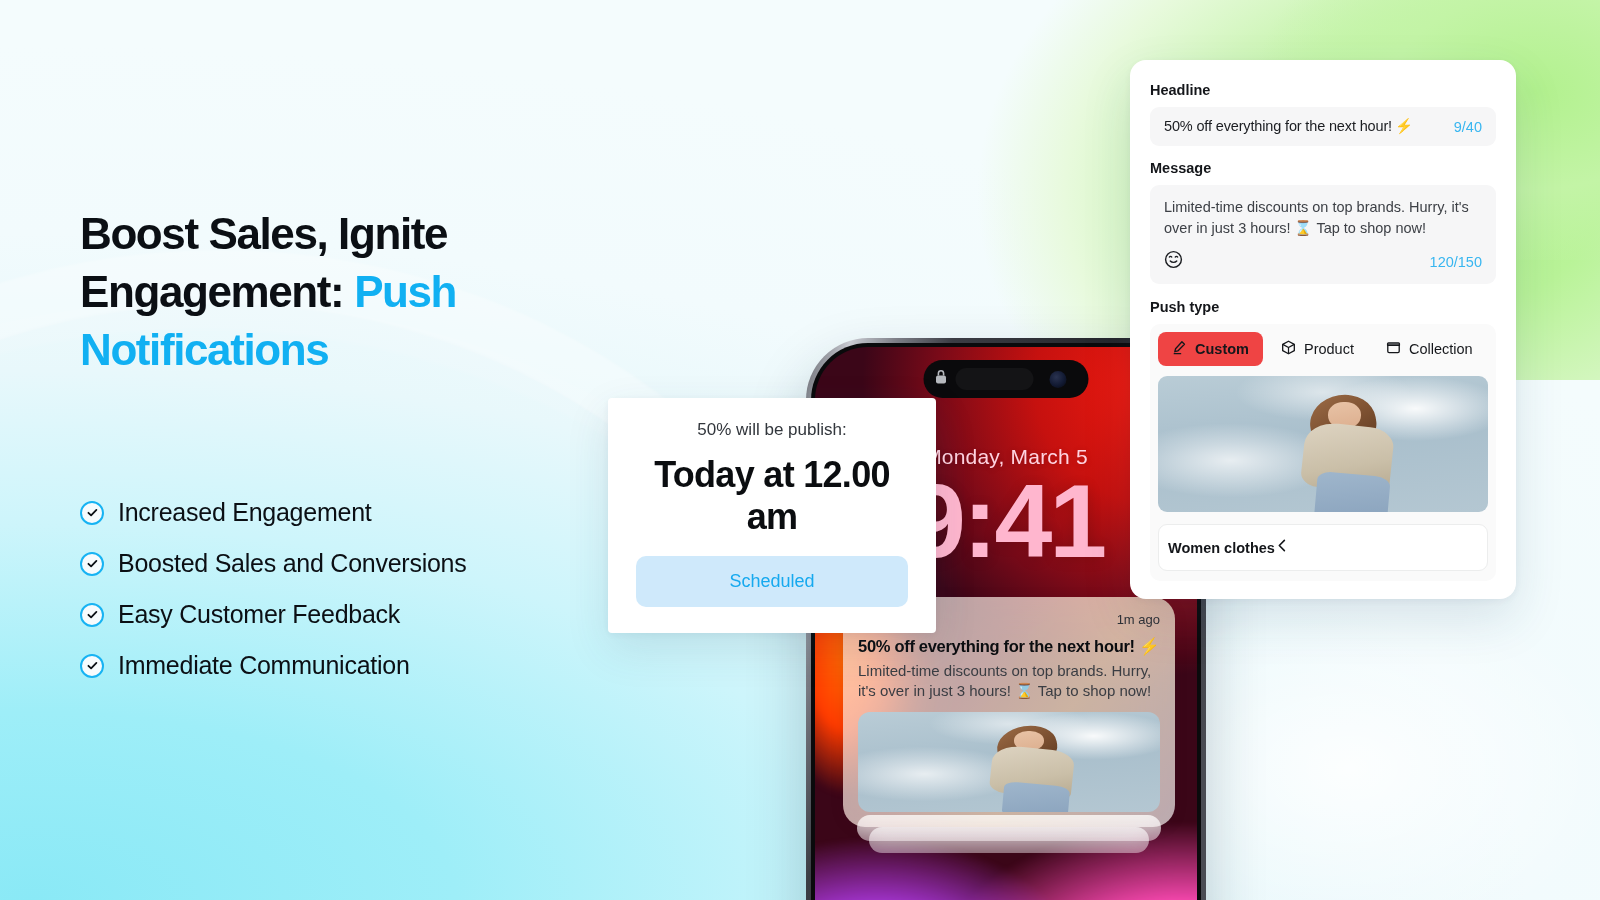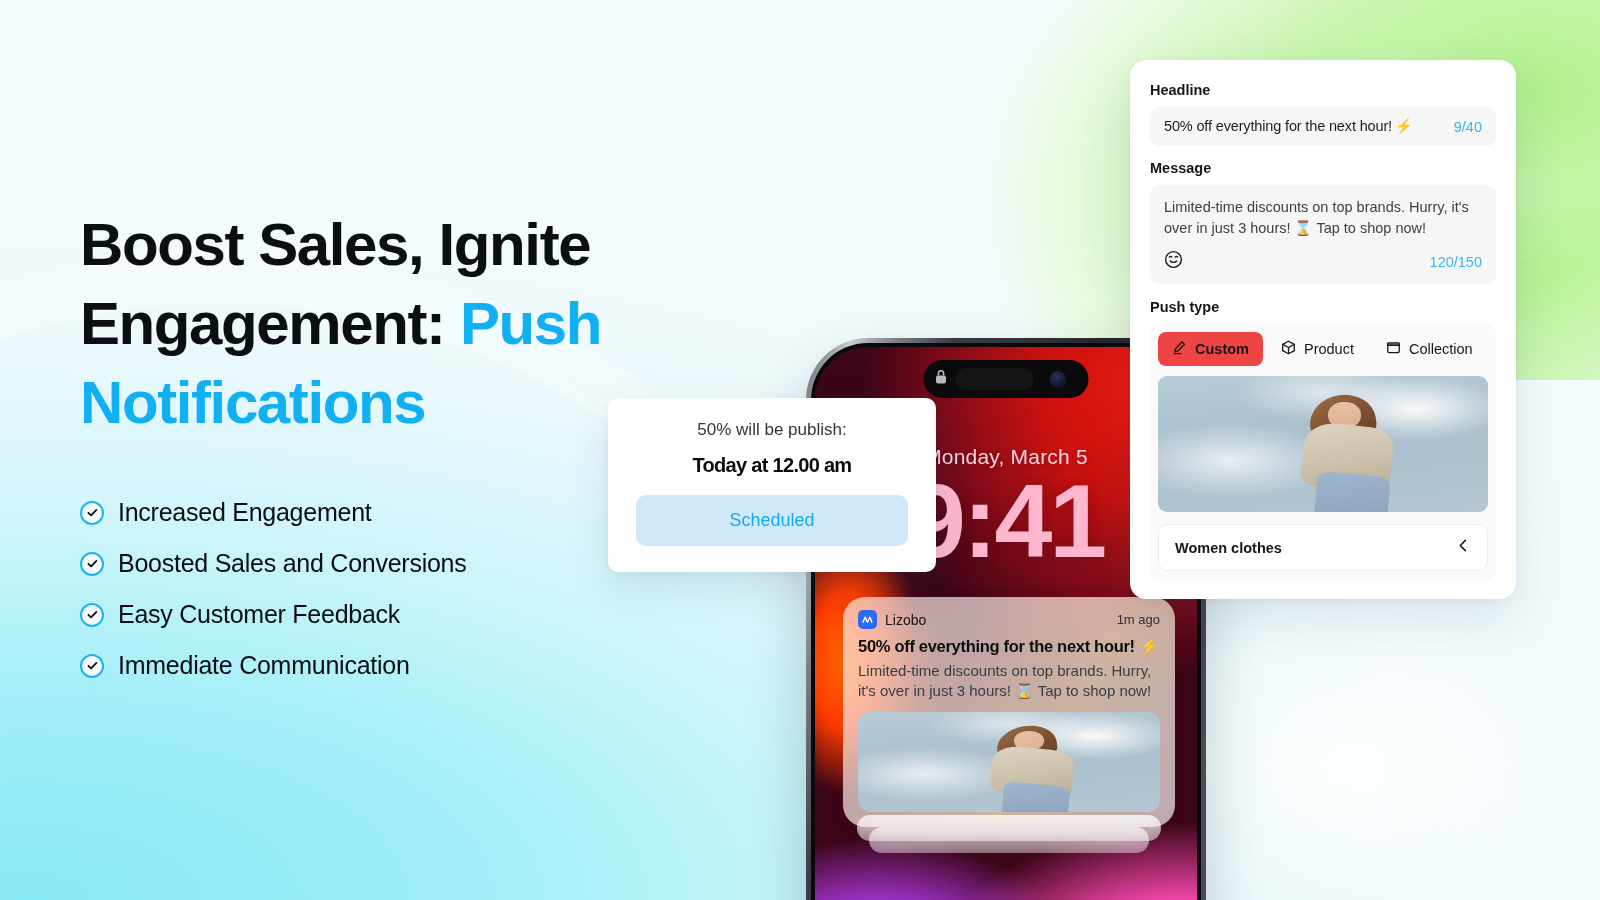--- a/index.html
+++ b/index.html
@@ -72,21 +72,21 @@
   }
 
   
   .hero {
     position: absolute;
     left: 80px; top: 205px;
     width: 640px;
     z-index: 6;
   }
   .hero h1 {
-    font-size: 60px;
+    font-size: 44px;
     line-height: 1.32;
     letter-spacing: -1.4px;
     font-weight: 700;
     color: #0b0f14;
   }
   .hero h1 .accent { color: #11b0f2; }
 
   .bullets {
     position: absolute;
     left: 80px; top: 487px;
@@ -321,34 +321,34 @@
     background: linear-gradient(170deg, #9fb6cc 0%, #8aa3bd 100%);
     transform: rotate(5deg);
   }
 
   
   .sched-card {
     position: absolute;
     left: 608px; top: 398px;
     width: 328px;
     background: #ffffff;
-    border-radius: 10px;
+    border-radius: 4px;
     padding: 22px 28px 26px 28px;
     box-shadow: 0 16px 44px rgba(30,70,100,0.12), 0 2px 8px rgba(30,70,100,0.06);
     z-index: 8;
   }
   .sched-sub {
     text-align: center;
     font-size: 17px;
     color: #32363c;
     margin-bottom: 14px;
   }
   .sched-main {
     text-align: center;
-    font-size: 20px;
+    font-size: 36px;
     font-weight: 700;
     color: #0b0d10;
     letter-spacing: -0.7px;
     margin-bottom: 18px;
   }
   .sched-btn {
     display: block;
     width: 100%;
     border: none;
     background: #cfe9fb;
@@ -438,25 +438,25 @@
     font-weight: 600;
   }
   .preview-img {
     position: relative;
     width: 100%; height: 136px;
     border-radius: 9px;
     overflow: hidden;
     margin-bottom: 12px;
   }
   .collection-row {
-    display: flex; align-items: center; justify-content: space-between;
+    display: flex; align-items: center; justify-content: flex-start;
     background: #ffffff;
     border: 1px solid #eceded;
     border-radius: 9px;
-    padding: 13px 16px;
+    padding: 13px 9px;
     cursor: pointer;
   }
   .collection-name {
     font-size: 14.5px;
     font-weight: 600;
     color: #14161a;
   }
 </style>
 </head>
 <body>

